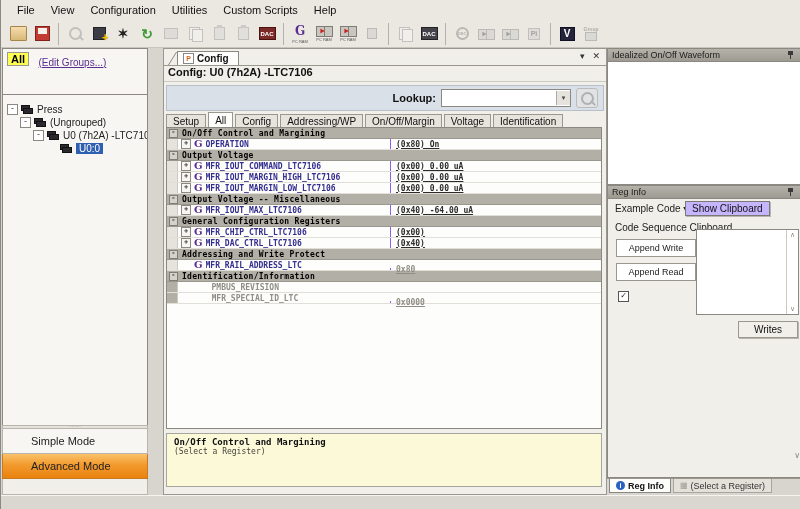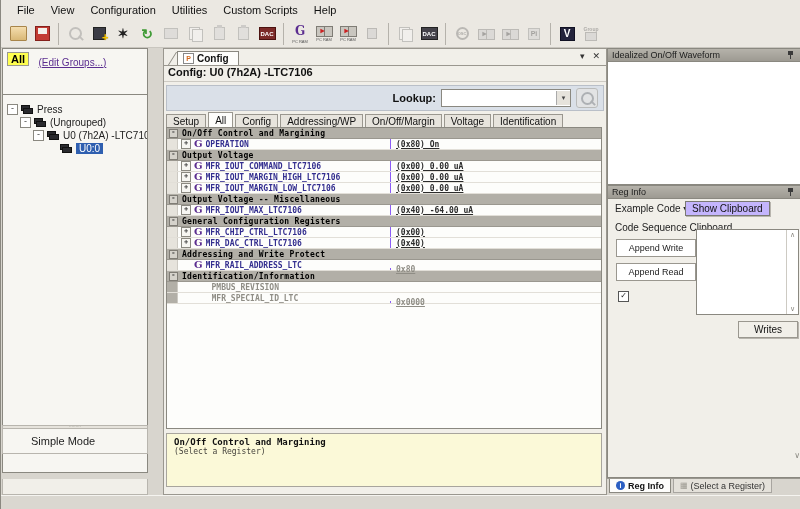--- a/index.html
+++ b/index.html
@@ -354,20 +354,21 @@
         <span class="tsel">U0:0</span>
       </div>
     </div>
   <div id="hscroll">
     <span class="harr">◄</span>
     <span class="harr" style="position:absolute;right:0;">►</span>
     <span id="hthumb"></span>
   </div>
   <div id="splitter-dots">·········</div>
   <div class="mode-btn" id="simple-mode">Simple Mode</div>
+  <div class="mode-btn" id="advanced-mode">Advanced Mode</div>
   <div id="left-below"></div>
 </div>
 
 <div id="main">
   <div id="doc-tabrow">
     <div id="doc-tab-slant"></div>
     <div id="doc-tab">
       <span id="doc-tab-icon">P</span>
       <span>Config</span>
     </div>

